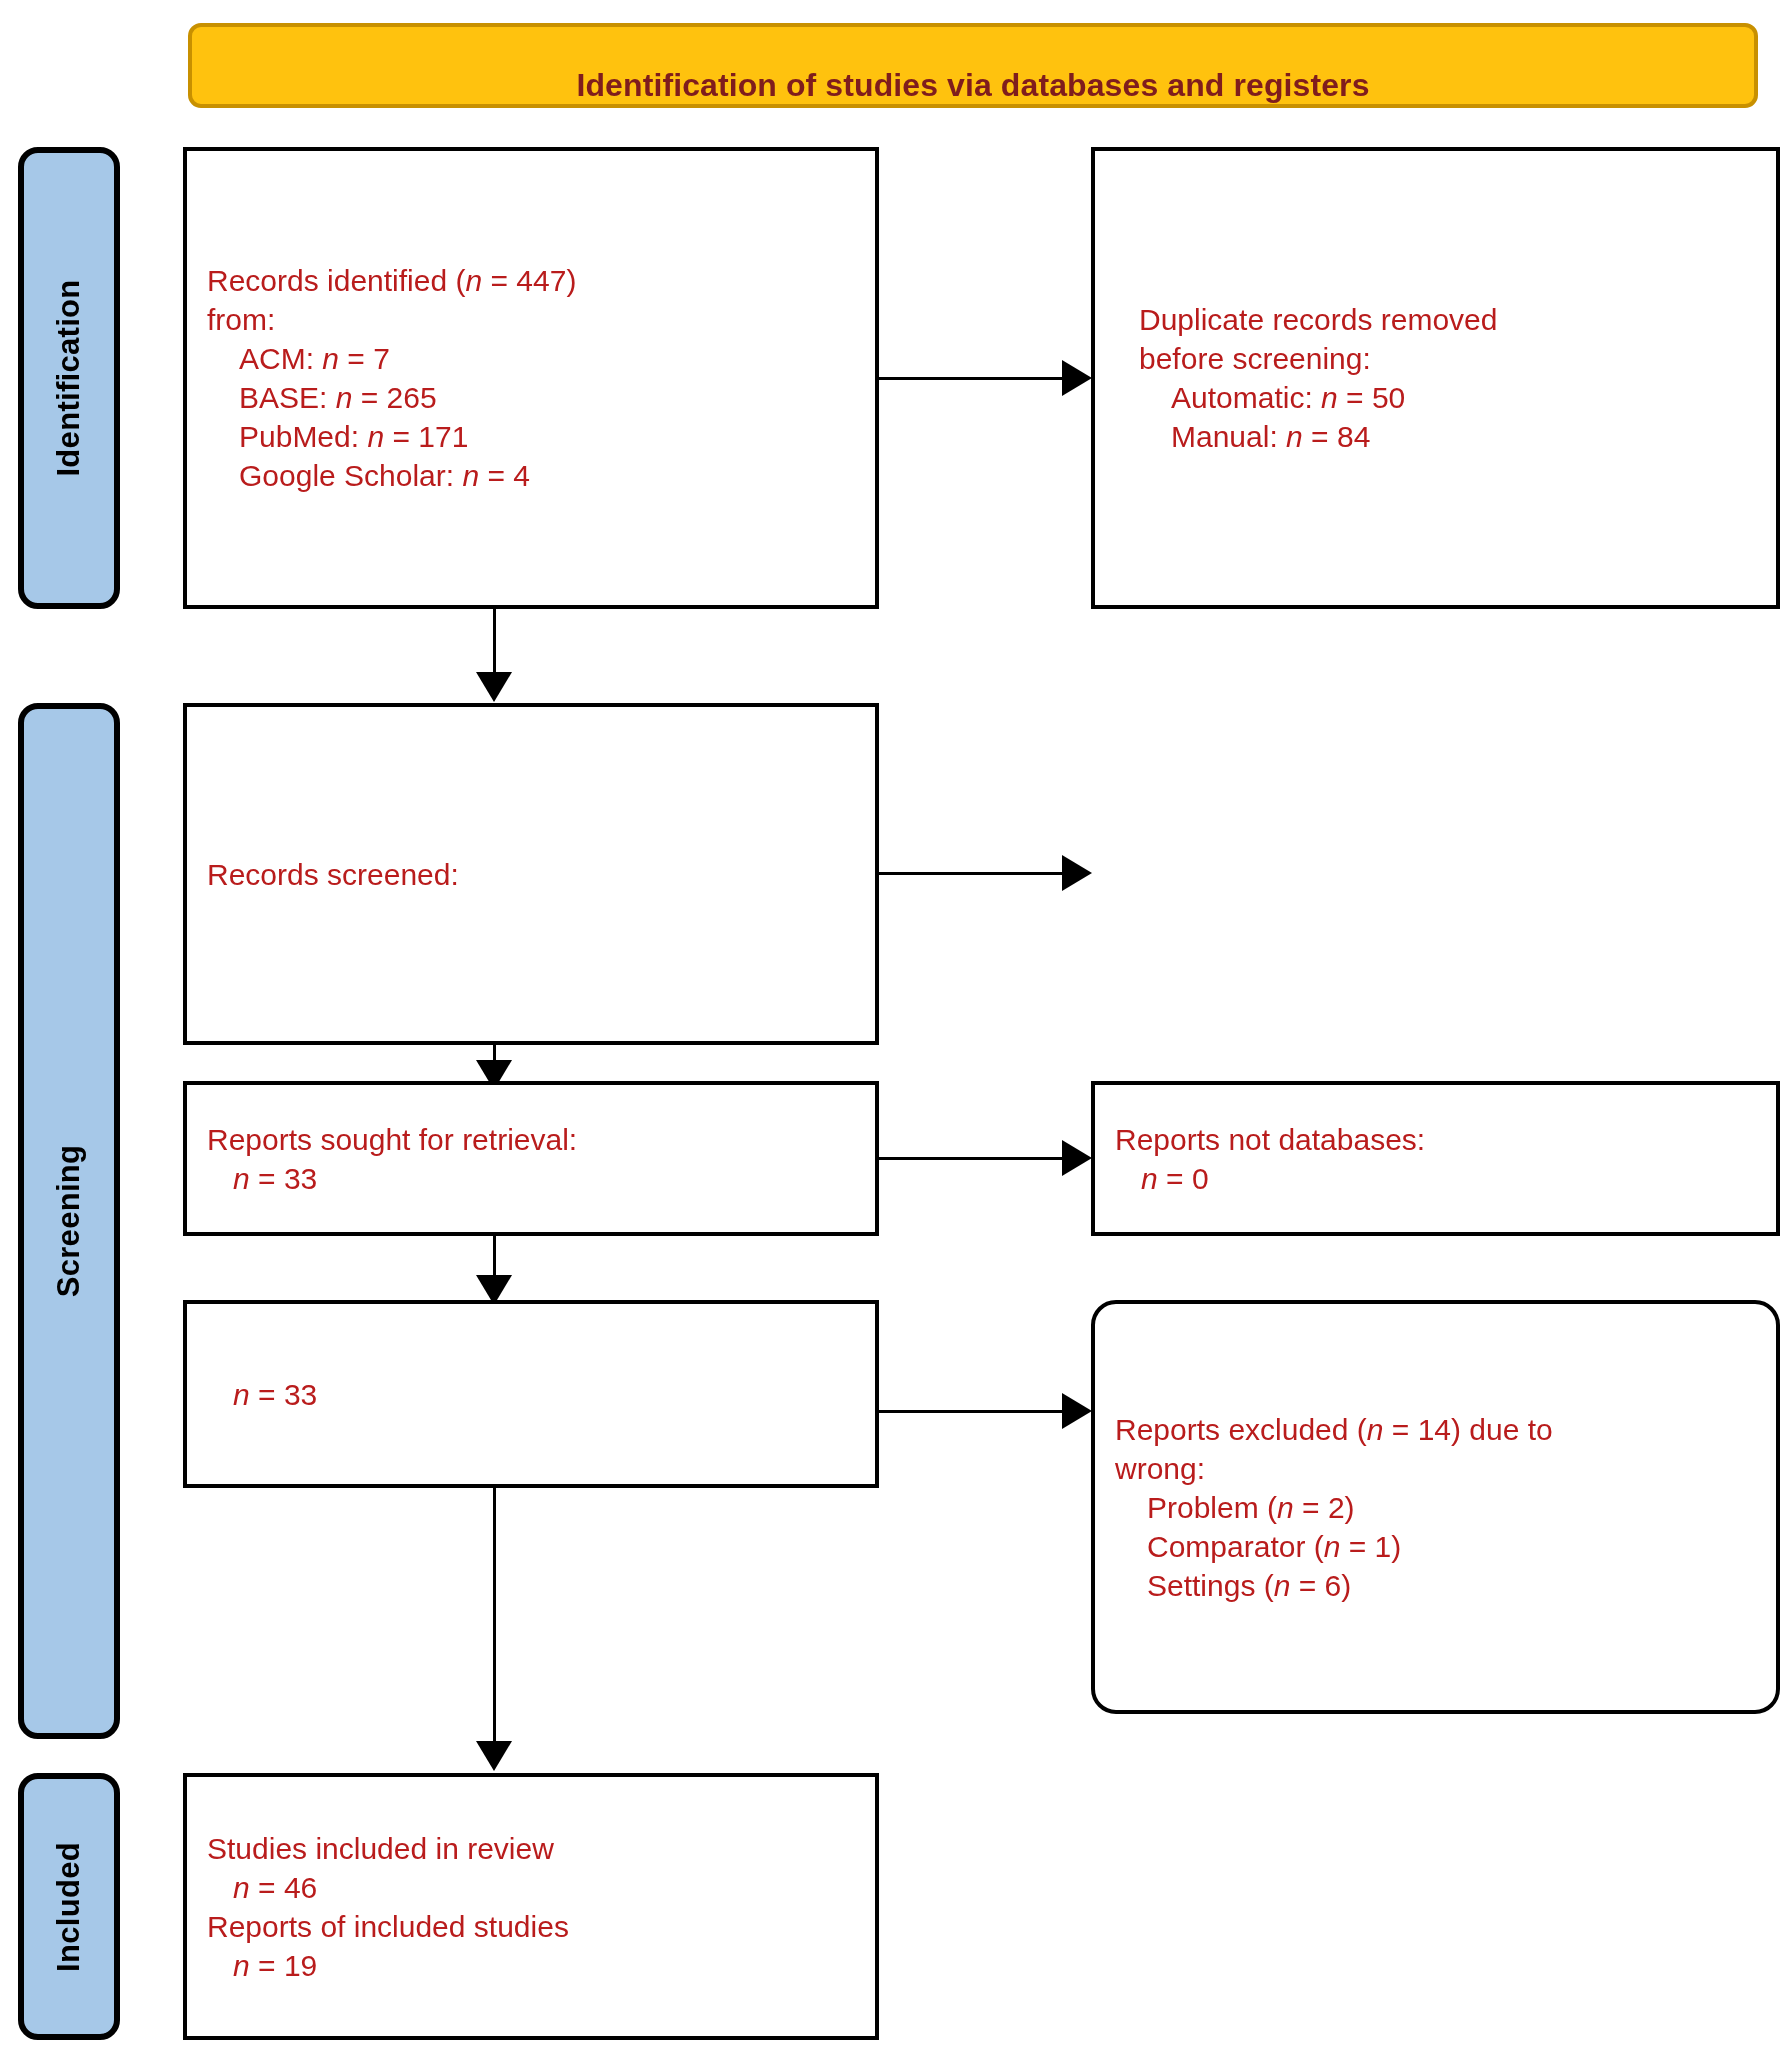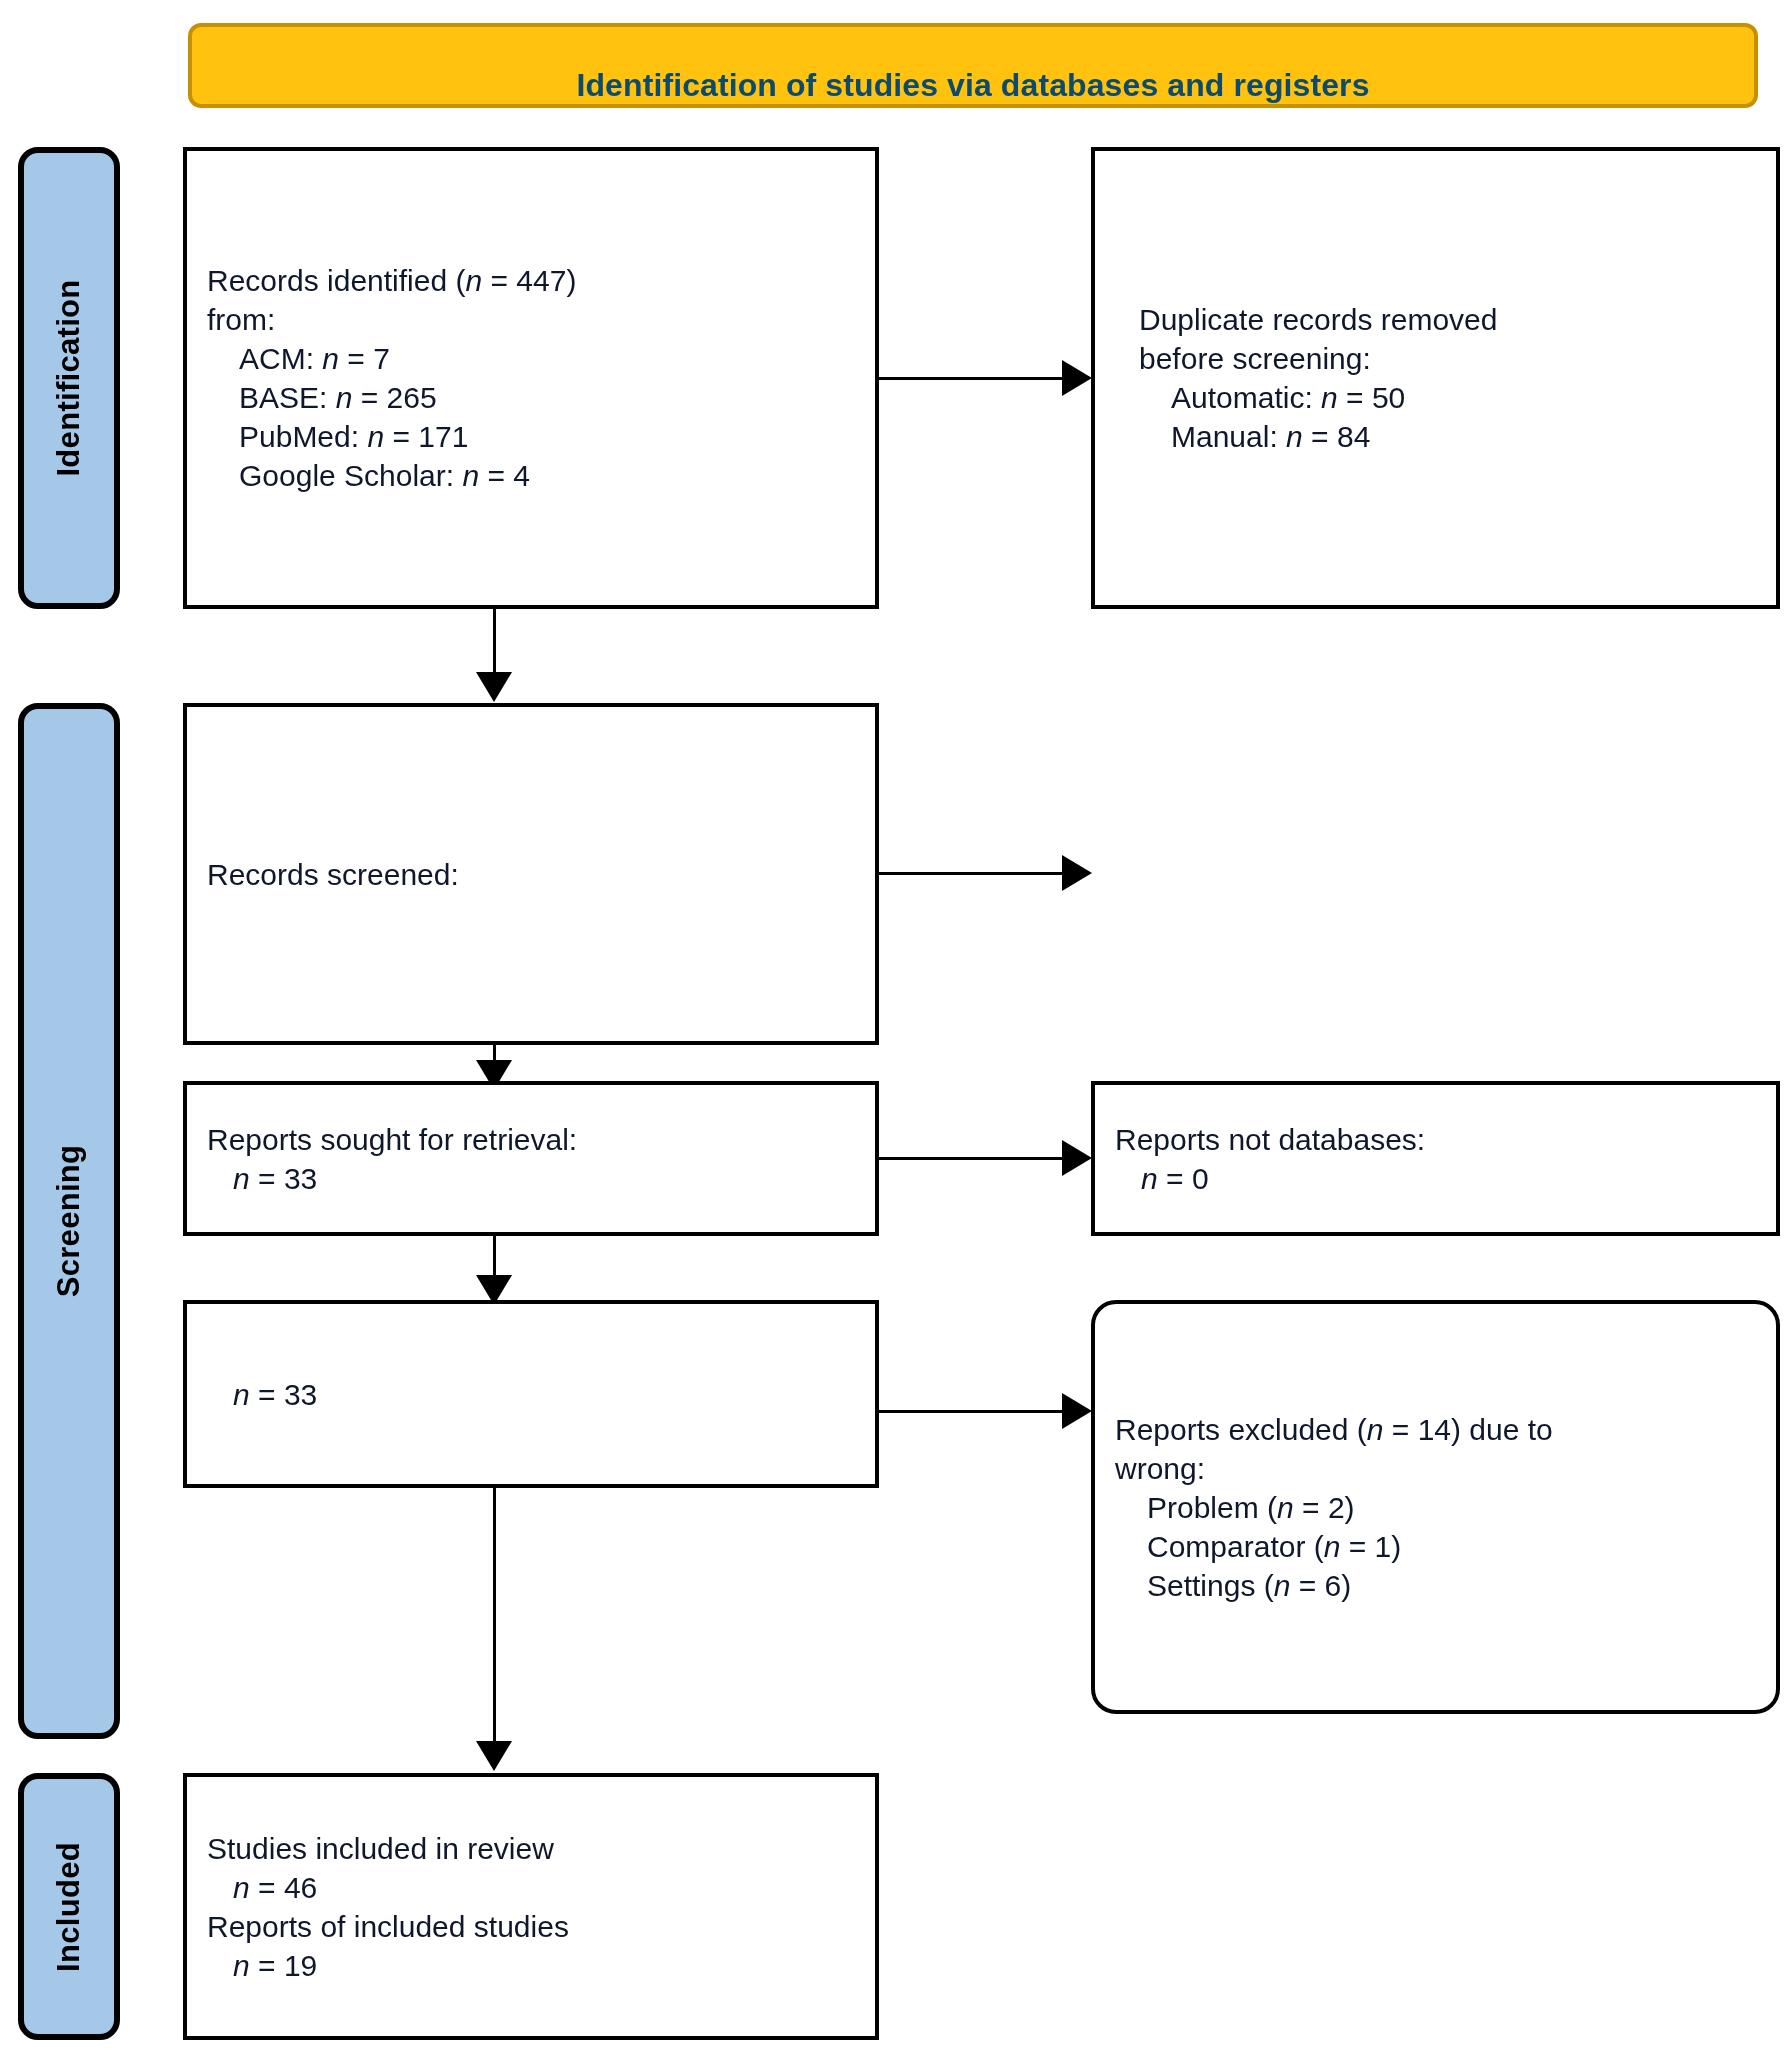--- a/index.html
+++ b/index.html
@@ -30,21 +30,21 @@
     border: 4.1px solid #C89000;
     border-radius: 13px;
     display: flex;
     align-items: center;
     justify-content: center;
   }
   .banner-title {
     font-size: 32px;
     font-weight: bold;
     letter-spacing: 0.1px;
-    color: #0c4a6e;
+    color: #7f1d1d;
     text-align: right;
     white-space: nowrap;
     margin-top: 41px;
   }
 
   
   .stage-pill {
     position: absolute;
     left: 18px;
     width: 102px;
@@ -70,21 +70,21 @@
     background: #ffffff;
     border: 4.1px solid #000000;
     display: flex;
     flex-direction: column;
     justify-content: center;
   }
   .box-body {
     padding: 0 20px;
     font-size: 30px;
     line-height: 1.30;
-    color: #0f172a;
+    color: #b91c1c;
   }
   .box-line { white-space: nowrap; }
   .box-line.indent { padding-left: 32px; }
   .box-line.indent2 { padding-left: 26px; }
   .ital { font-style: italic; }
 
   
   .conn-v {
     position: absolute;
     width: 3px;

